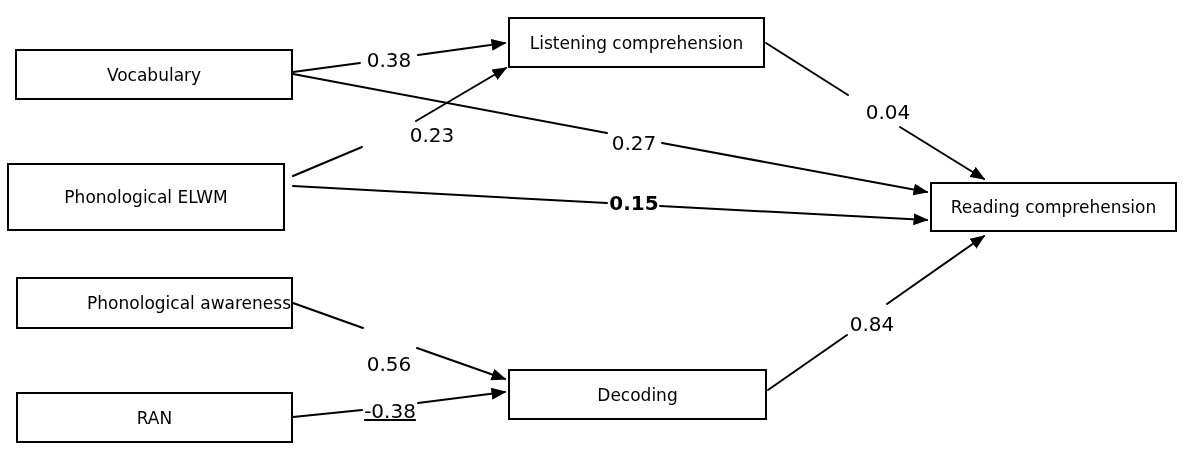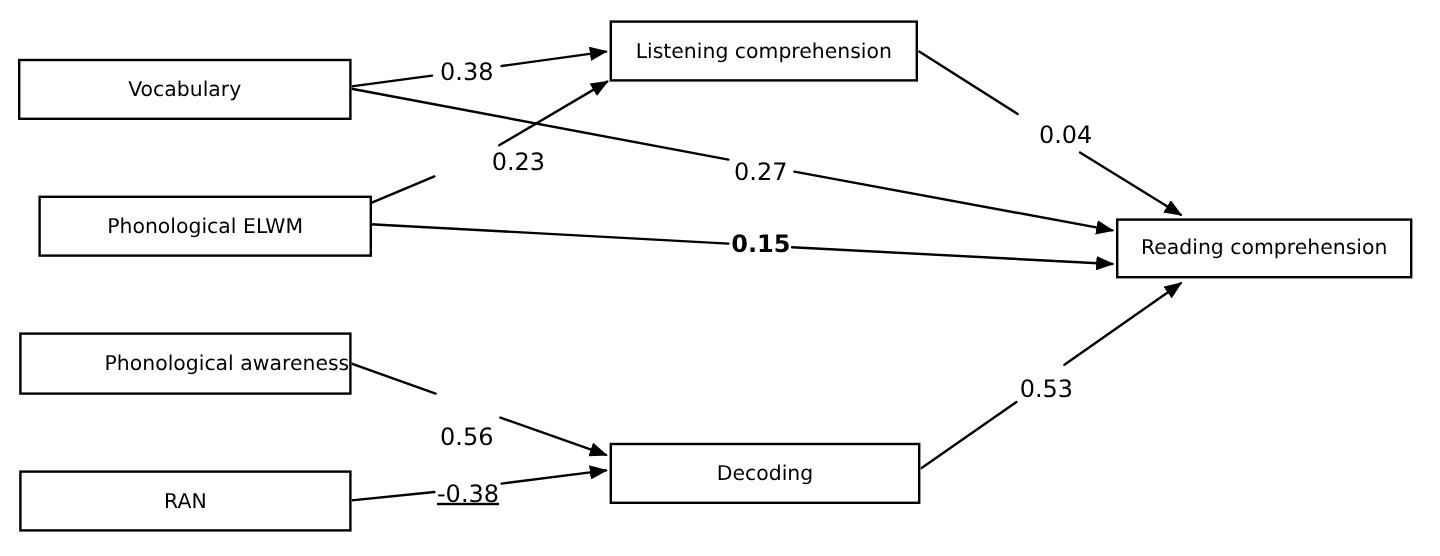--- a/index.html
+++ b/index.html
@@ -72,25 +72,25 @@
       <line x1="768" y1="390" x2="847" y2="335" stroke="#000000" stroke-width="2" stroke-linecap="round"></line>
       <line x1="887" y1="304" x2="984" y2="236" stroke="#000000" stroke-width="2" stroke-linecap="round" marker-end="url(#arrowhead)"></line>
     </svg>
     <span class="edge-label" style="left: 389px; top: 60px;">0.38</span>
     <span class="edge-label" style="left: 390px; top: 135px; margin-left: 42px;">0.23</span>
     <span class="edge-label" style="left: 634px; top: 143px;">0.27</span>
     <span class="edge-label" style="left: 634px; top: 203px; font-weight: bold;">0.15</span>
     <span class="edge-label" style="left: 872px; top: 112px; margin-left: 16px;">0.04</span>
     <span class="edge-label" style="left: 389px; top: 336px; margin-top: 28px;">0.56</span>
     <span class="edge-label" style="left: 390px; top: 411px; text-decoration: underline;">-0.38</span>
-    <span class="edge-label" style="left: 872px; top: 324px;">0.53</span>
+    <span class="edge-label" style="left: 872px; top: 324px;">0.84</span>
     <div class="node" style="left: 15px; top: 49px; width: 278px; height: 51px;">
       <span>Vocabulary</span>
     </div>
-    <div class="node" style="left: 32px; top: 163px; width: 278px; height: 51px;">
+    <div class="node" style="left: 7px; top: 163px; width: 278px; height: 68px;">
       <span>Phonological ELWM</span>
     </div>
     <div class="node" style="left: 16px; top: 277px; width: 277px; height: 52px; justify-content: flex-end;">
       <span>Phonological awareness</span>
     </div>
     <div class="node" style="left: 16px; top: 392px; width: 277px; height: 51px;">
       <span>RAN</span>
     </div>
     <div class="node" style="left: 508px; top: 17px; width: 257px; height: 51px;">
       <span>Listening comprehension</span>

